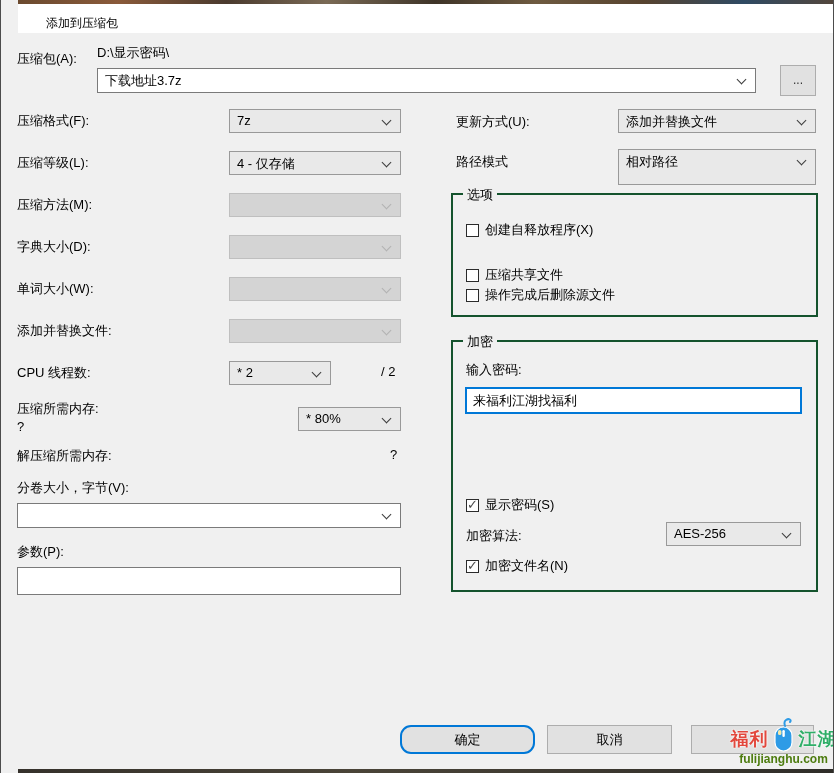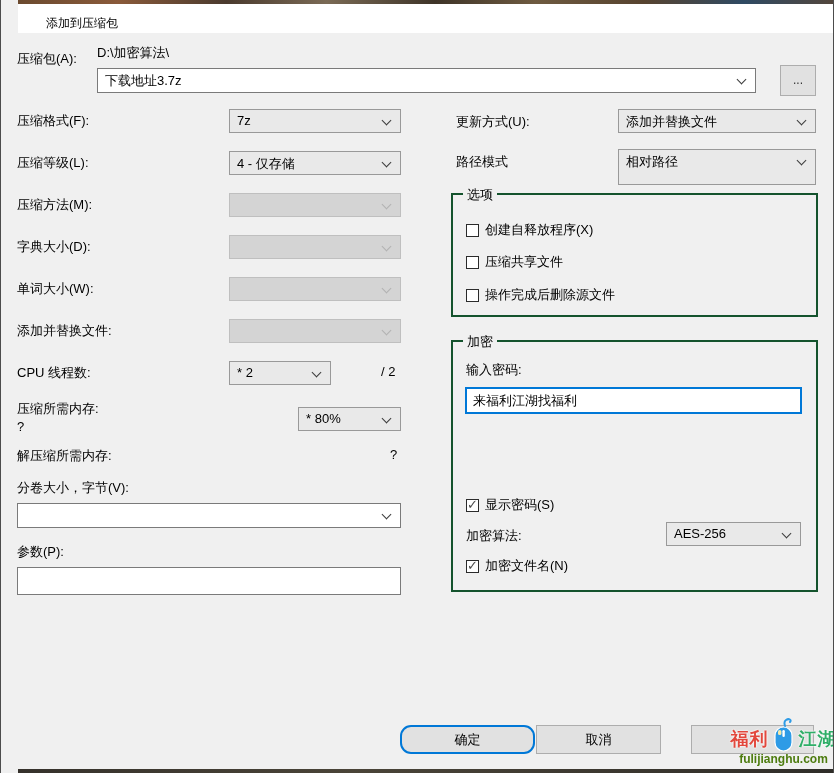--- a/index.html
+++ b/index.html
@@ -60,21 +60,21 @@
 <div id="screen">
 
   <div id="desktop-strip" class="abs"></div>
 
   <div id="titlebar" class="abs">
     <div id="title-text" class="abs">添加到压缩包</div>
     <div id="close-btn" class="abs">×</div>
   </div>
 
   <div class="lbl" style="left:16px; top:50px;">压缩包(A):</div>
-  <div class="lbl" style="left:96px; top:44px;">D:\加密算法\</div>
+  <div class="lbl" style="left:96px; top:44px;">D:\显示密码\</div>
   <div class="combo white" style="left:96px; top:68px; width:659px; height:25px;">
     <span class="txt">下载地址3.7z</span>
     <span class="chev"></span>
   </div>
   <div class="btn" id="browse-btn">...</div>
 
   <div class="lbl" style="left:16px; top:112px;">压缩格式(F):</div>
   <div class="combo" style="left:228px; top:109px; width:172px; height:24px;">
     <span class="txt">7z</span>
       <span class="chev"></span>
@@ -148,21 +148,21 @@
       <span class="chev"></span>
   </div>
 
   <div class="groupbox" style="left:450px; top:193px; width:367px; height:124px;">
     <span class="grouptitle">选项</span>
   </div>
   <div class="cbrow" style="left:465px; top:221px;">
     <span class="cbox"></span>
     <span>创建自释放程序(X)</span>
   </div>
-  <div class="cbrow" style="left:465px; top:253px;text-align:center;">
+  <div class="cbrow" style="left:465px; top:266px;text-align:center;">
     <span class="cbox"></span>
     <span>压缩共享文件</span>
   </div>
   <div class="cbrow" style="left:465px; top:286px;">
     <span class="cbox"></span>
     <span>操作完成后删除源文件</span>
   </div>
 
   <div class="groupbox" style="left:450px; top:340px; width:367px; height:252px;">
     <span class="grouptitle">加密</span>
@@ -180,21 +180,21 @@
     <span class="txt">AES-256</span>
       <span class="chev"></span>
   </div>
 
   <div class="cbrow" style="left:465px; top:557px;">
     <span class="cbox checked"></span>
     <span>加密文件名(N)</span>
   </div>
 
   <div class="btn focused" style="left:399px; top:725px; width:135px;border-radius:11px;">确定</div>
-  <div class="btn" style="left:535px; top:725px; width:125px;">取消</div>
+  <div class="btn" style="left:546px; top:725px; width:125px;">取消</div>
   <div class="btn" style="left:690px; top:725px; width:123px;"></div>
 
   <div id="watermark" class="abs">
     <div id="wm-row">
       <span class="wm-zh" style="color:#e2483d;">福利</span>
       <span id="wm-mouse">
         <svg width="26" height="34" viewBox="0 0 26 34">
           <path d="M14 10 C14 5 12 4 15 2 C18 0 21 2 19 4" fill="none" stroke="#2e9be6" stroke-width="2" stroke-linecap="round"></path>
           <rect x="4" y="9" width="17" height="24" rx="8.5" fill="#2e9be6" stroke="#fff" stroke-width="1.2"></rect>
           <rect x="11.4" y="12" width="2.4" height="7" rx="1.2" fill="#fff"></rect>

